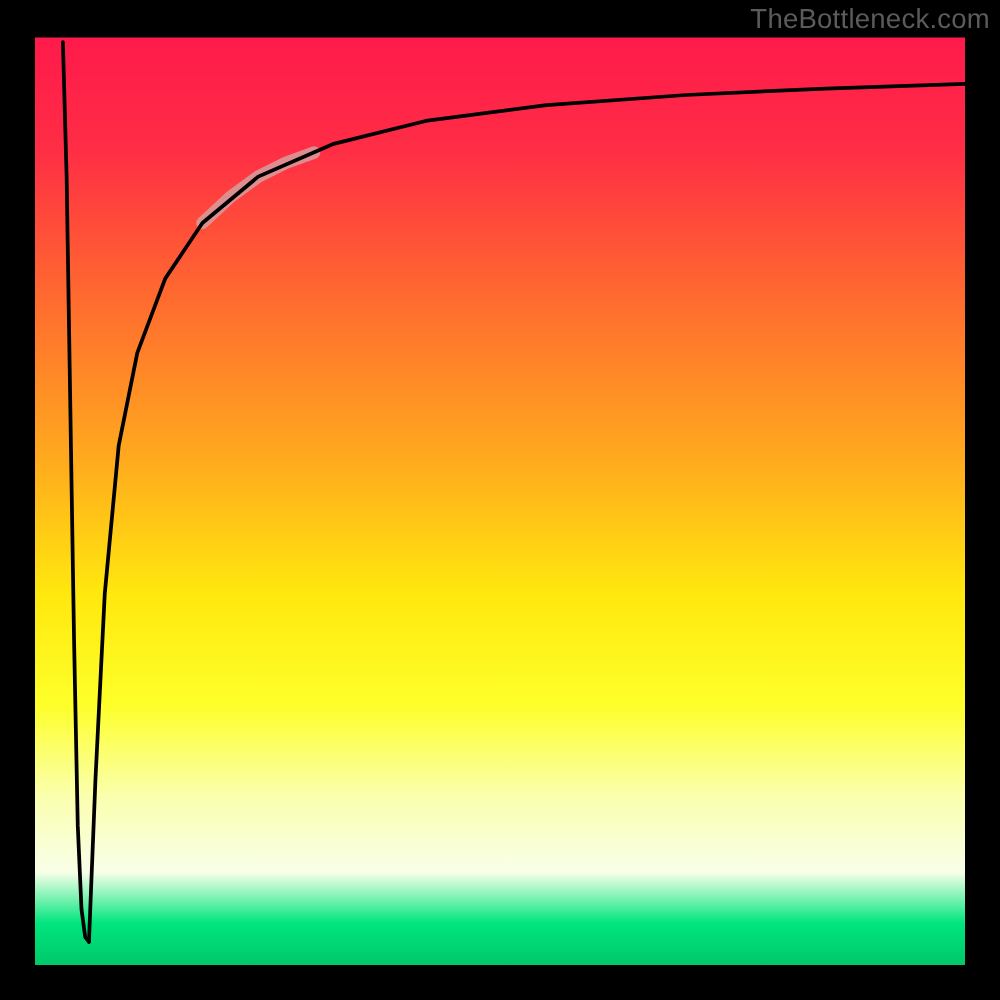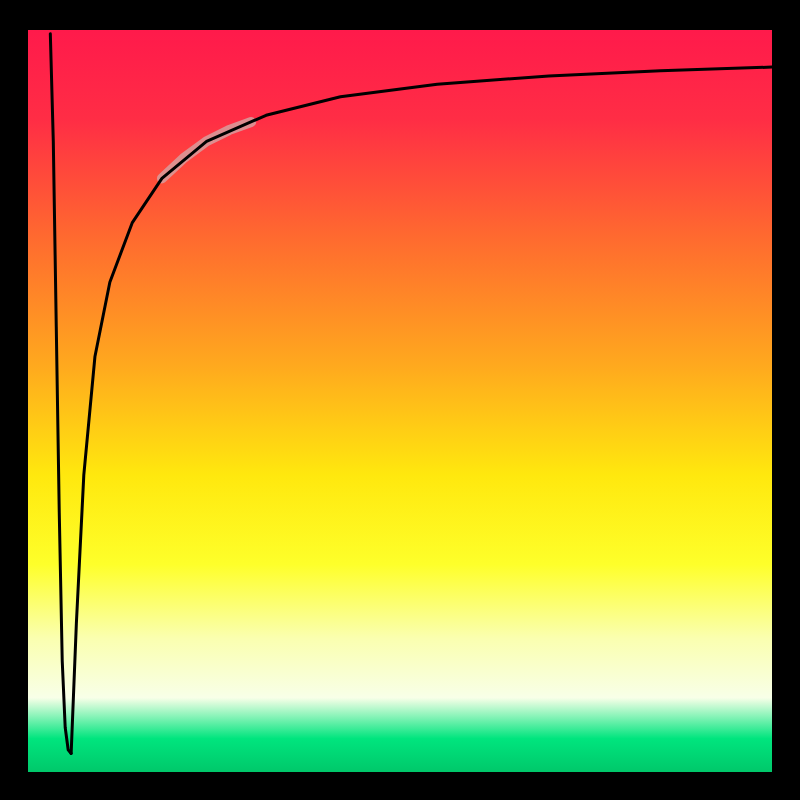--- a/index.html
+++ b/index.html
@@ -49,13 +49,14 @@
           <stop offset="90%" stop-color="#f8ffe8"></stop>
           <stop offset="95.5%" stop-color="#00e57e"></stop>
           <stop offset="100%" stop-color="#00c86a"></stop>
         </linearGradient>
       </defs>
       <rect x="28" y="30" width="744" height="742" fill="url(#bg)"></rect>
       <path d="M161.92 178.40 L184.24 157.62 L206.56 141.30 L228.88 130.17 L251.20 122.01" fill="none" stroke="#d79d9d" stroke-width="10" stroke-linecap="round" opacity="0.85"></path>
       <path d="M50.32 33.71 L53.30 141.30 L56.27 326.80 L59.25 512.30 L62.22 660.70 L65.20 727.48 L68.18 749.74 L71.15 753.45" fill="none" stroke="#000000" stroke-width="3" stroke-linecap="round" stroke-linejoin="round"></path>
       <path d="M71.15 753.45 L76.36 623.60 L83.80 475.20 L94.96 356.48 L109.84 282.28 L132.16 222.92 L161.92 178.40 L206.56 141.30 L266.08 115.33 L340.48 96.78 L437.20 84.17 L548.80 76.00 L660.40 70.81 L772.00 67.10" fill="none" stroke="#000000" stroke-width="3" stroke-linecap="round" stroke-linejoin="round"></path>
     </svg>
+  <div class="attrib">TheBottleneck.com</div>
 </div>
 
 </body></html>

